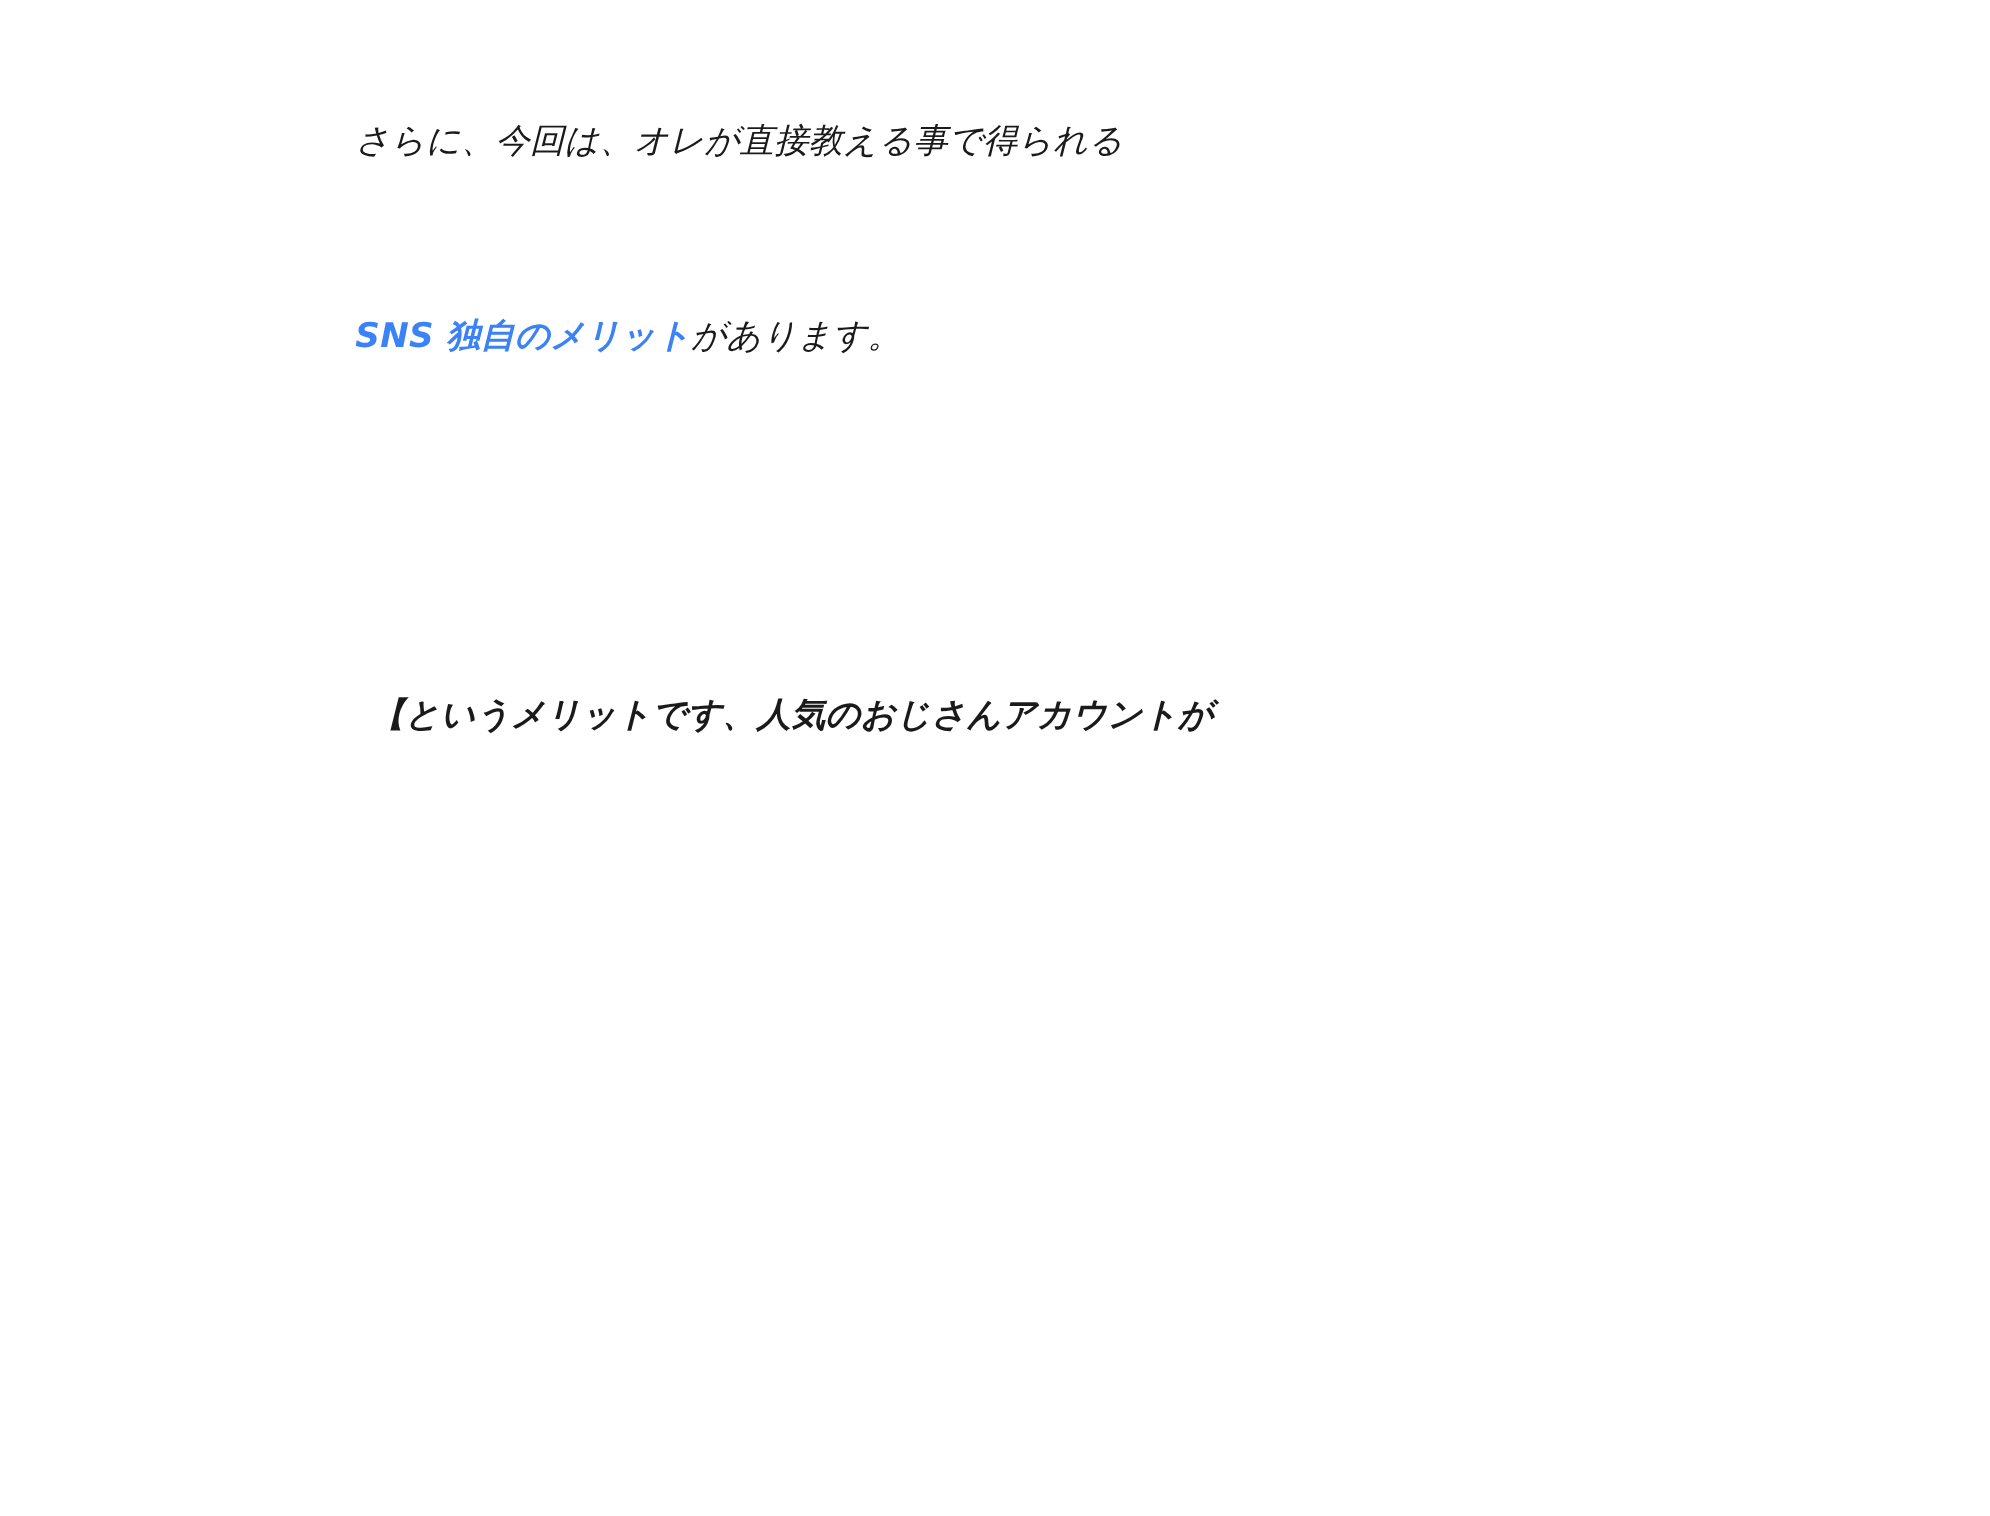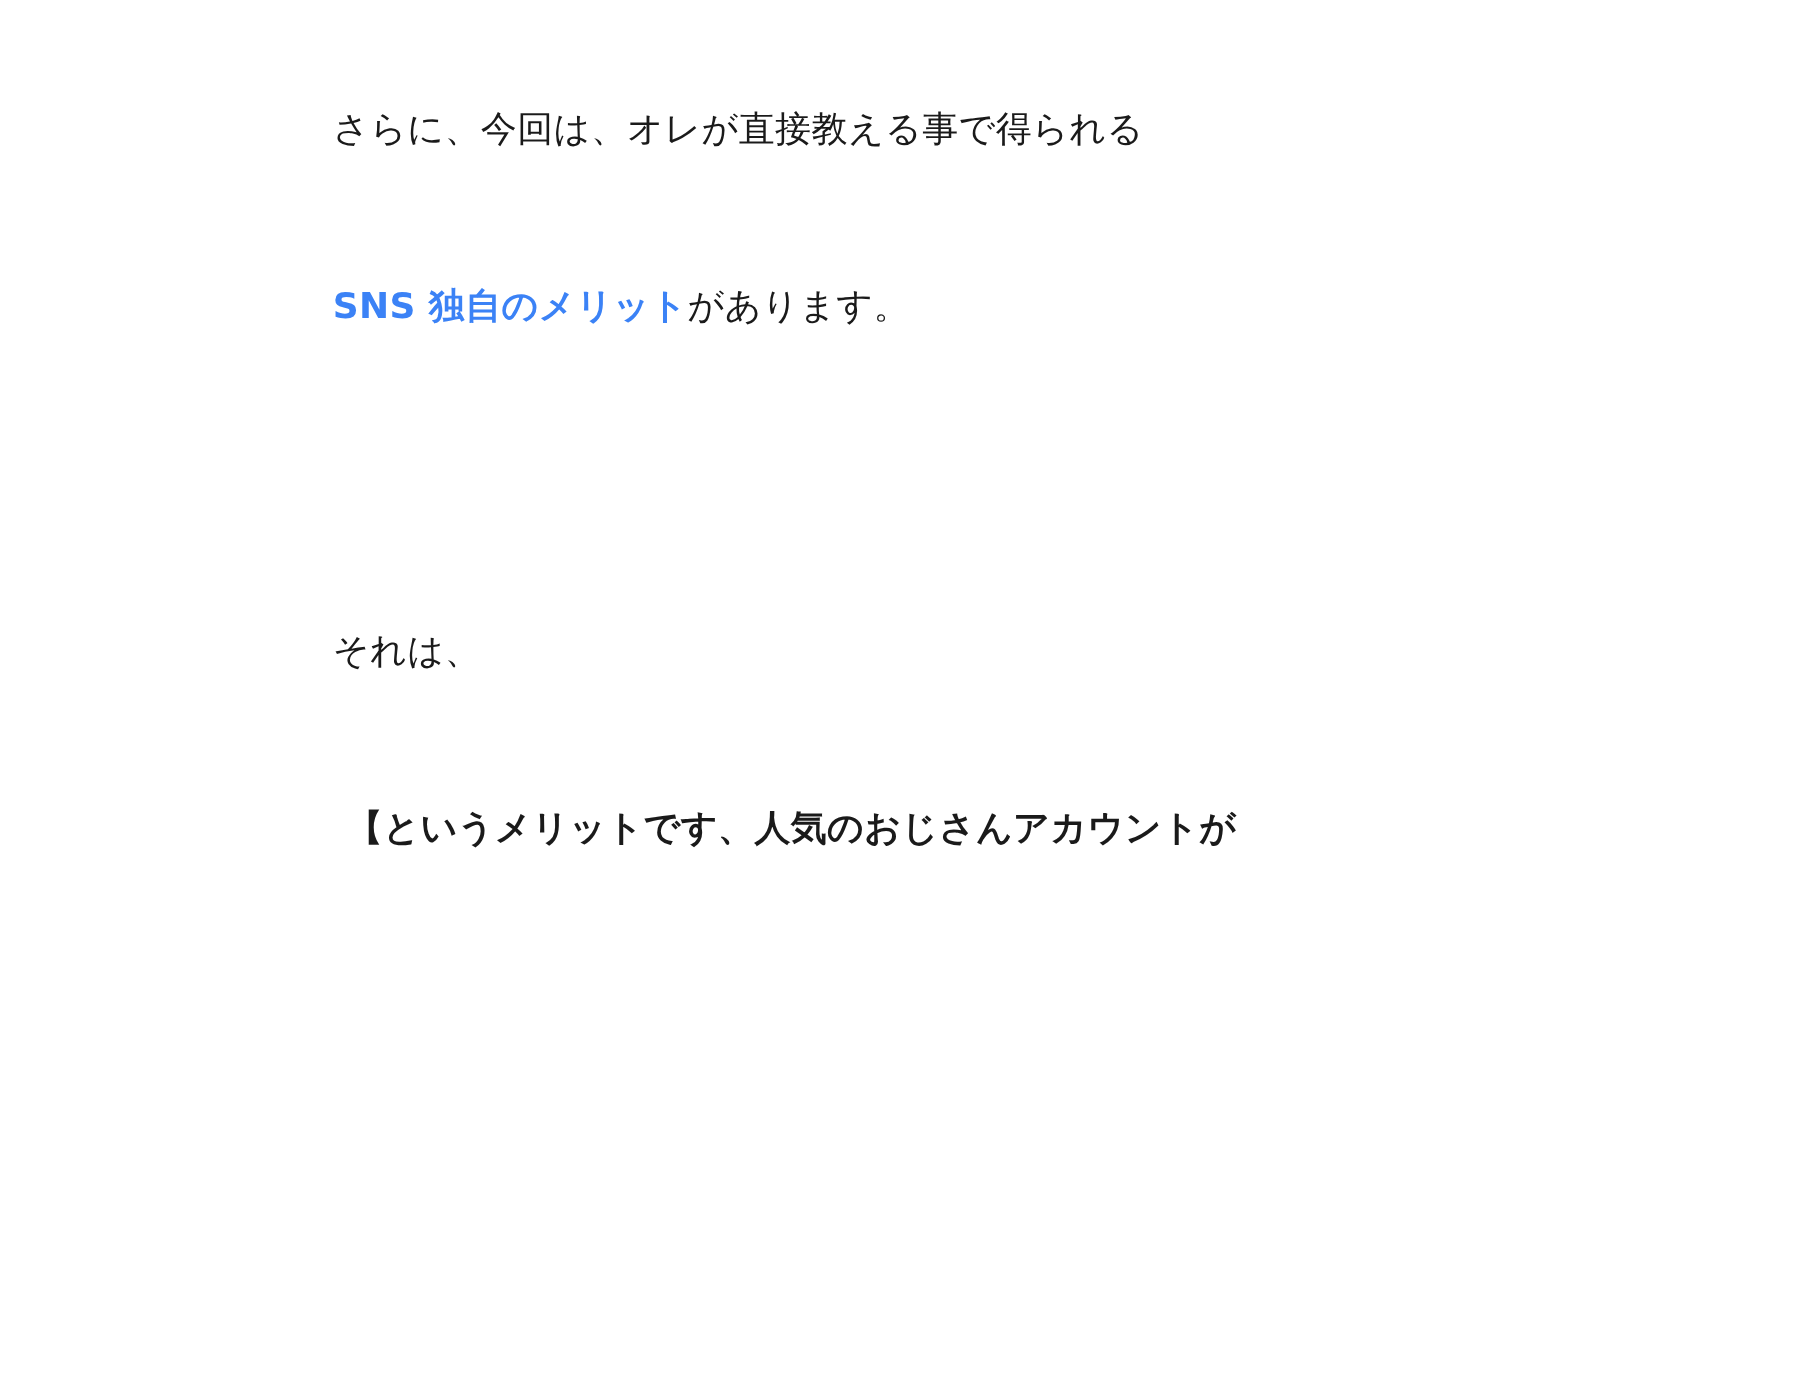--- a/index.html
+++ b/index.html
@@ -19,25 +19,26 @@
     min-height: 1378px;
     box-sizing: border-box;
     padding: 40px 0 0 0;
     background: #ffffff;
   }
   .block {
     padding-left: 262px;
     padding-right: 120px;
   }
   .line {
-    font-size: 36px;
+    font-size: 31px;
     line-height: 59px;
     letter-spacing: 0.01em;
     white-space: pre-wrap;
     color: #1a1a1a;
+    font-style: italic;
   }
   .indent {
     padding-left: 14px;
   }
   .red {
     color: #3b82f6;
   }
   .bold {
     font-weight: bold;
   }
@@ -54,23 +55,20 @@
       <span>さらに、今回は、オレが直接教える事で得られる</span>
     </div>
     <div class="line">
       <span class="red bold">SNS 独自のメリット</span><span>があります。</span>
     </div>
   </div>
 
   <div class="gap-xl"></div>
 
   <div class="block">
-    <div class="line">
-      <span>それは、</span>
-    </div>
     <div class="line indent">
       <span class="bold">【というメリットです、人気のおじさんアカウントが</span>
     </div>
   </div>
 
   <div class="gap-lg"></div>
 
 </div>
 
 </body></html>

